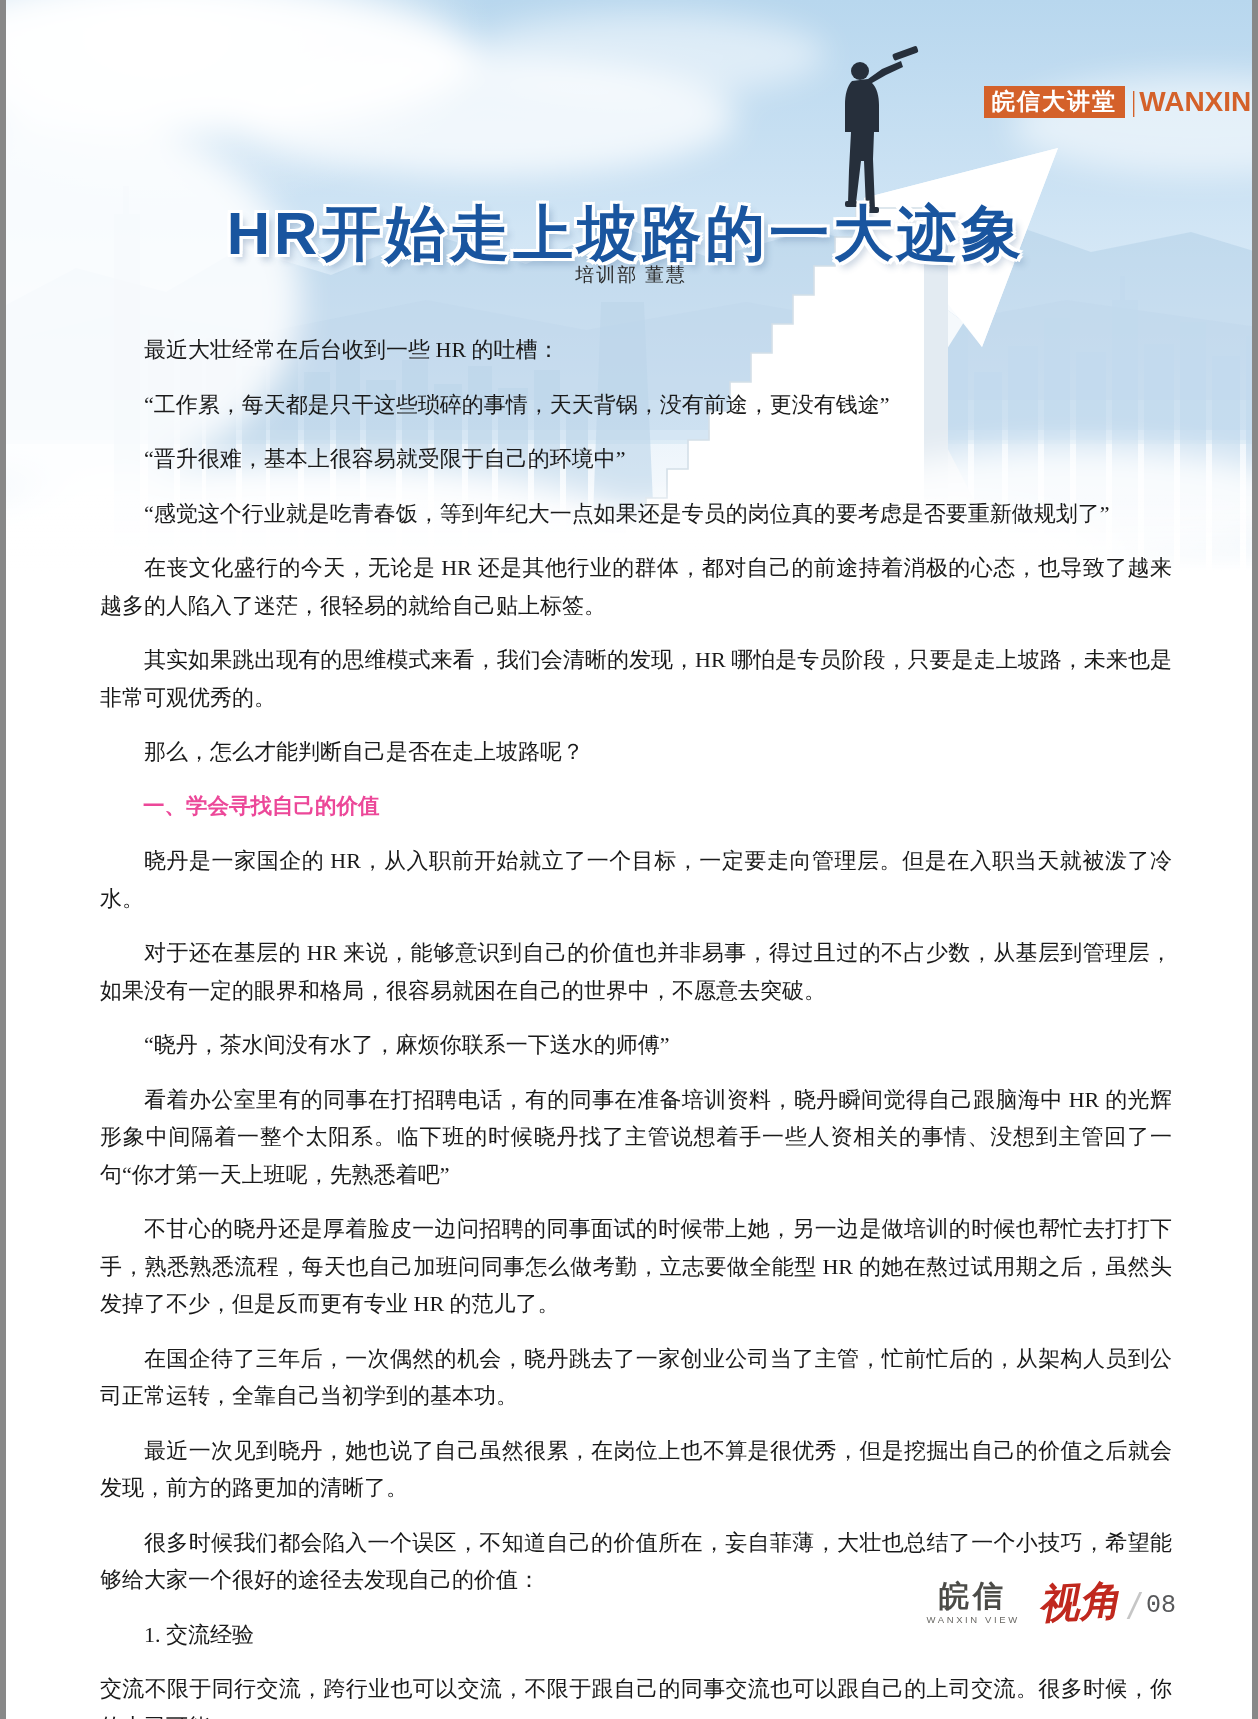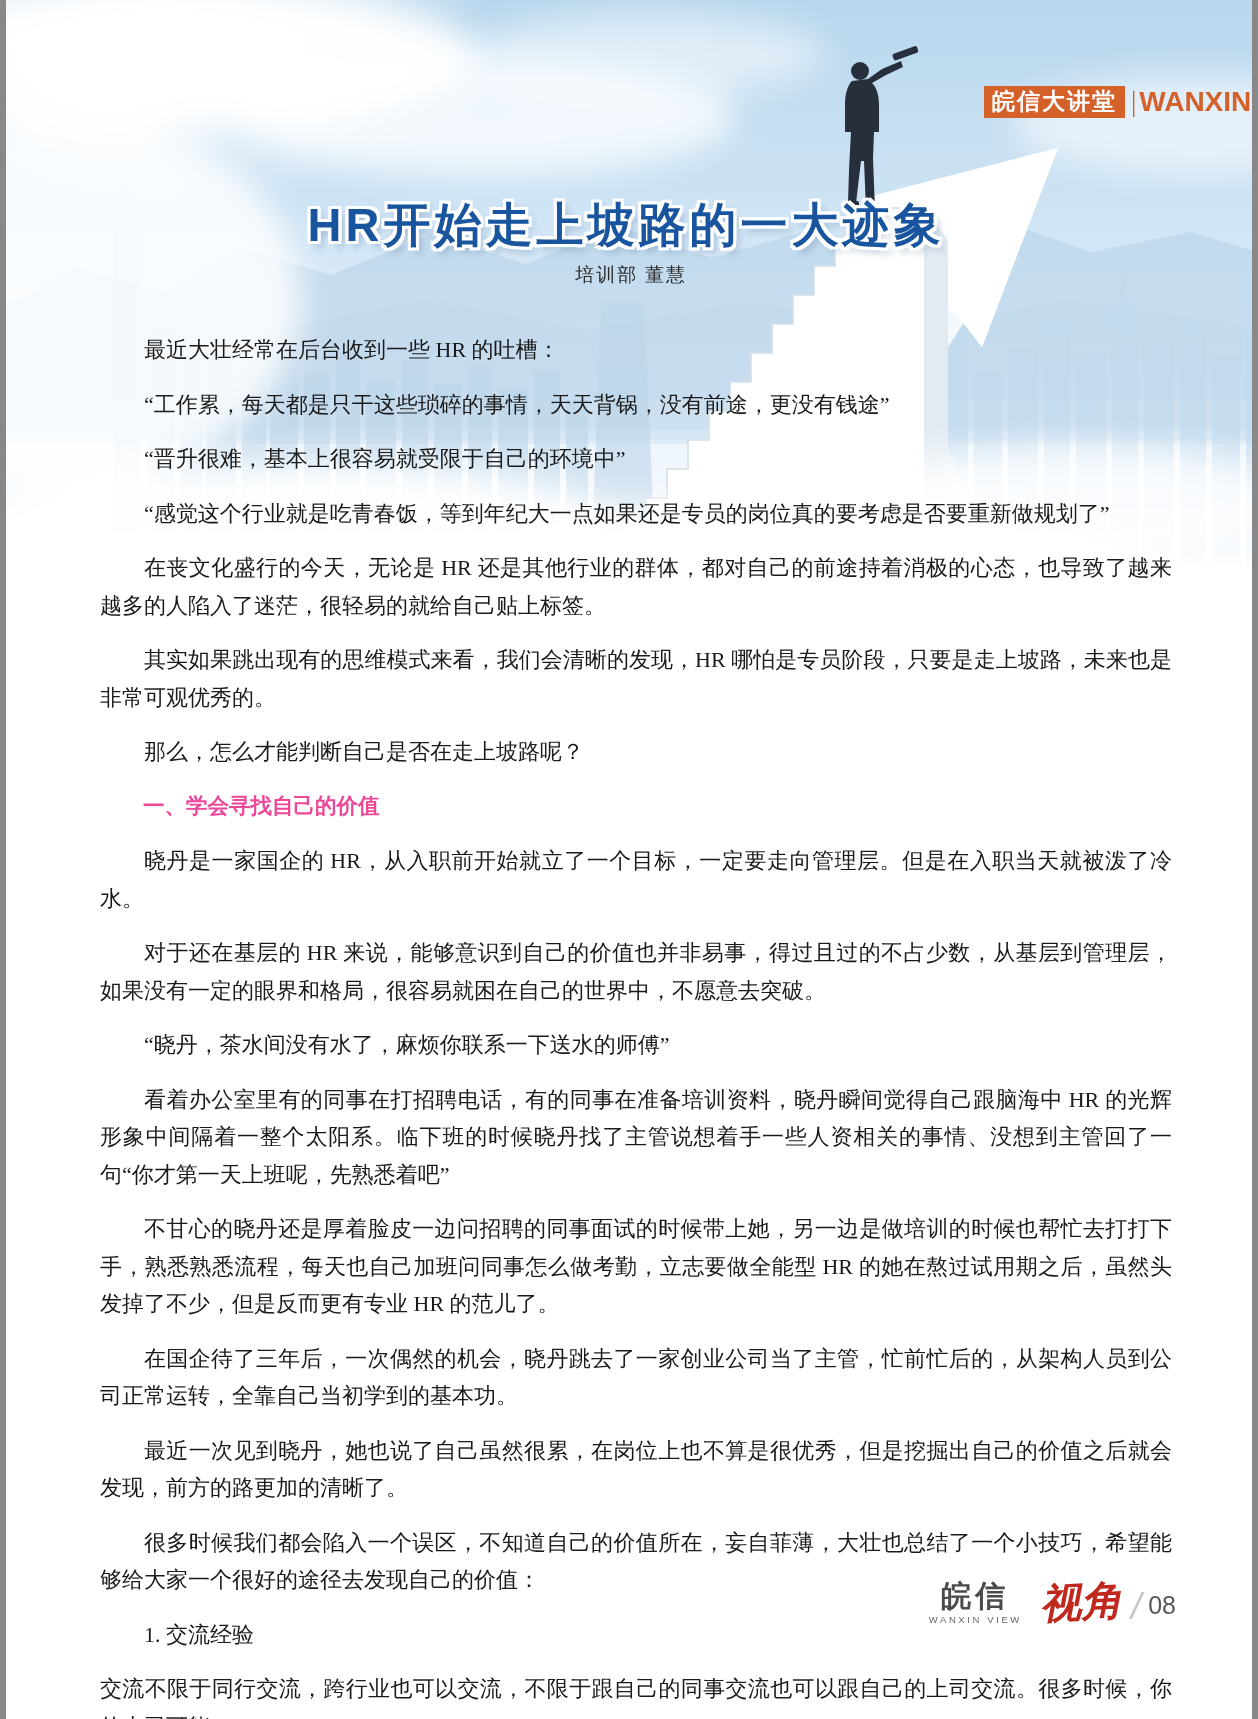--- a/index.html
+++ b/index.html
@@ -23,21 +23,21 @@
   .badge{
     position:absolute;top:86px;left:978px;display:flex;align-items:center;
     font-family:"Liberation Sans","DejaVu Sans",sans-serif;font-weight:bold;line-height:1;
   }
   .badge-box{background:#d4612a;color:#ffffff;font-size:23px;padding:4px 8px 5px;letter-spacing:2px;}
   .badge-sep{color:#d4612a;font-size:28px;font-weight:400;margin:0 2px 0 5px;transform:scaleX(.6);}
   .badge-suffix{color:#d4612a;font-size:28px;letter-spacing:0;}
   .title{
     position:absolute;top:194px;left:0;width:1240px;margin:0;text-align:center;
     font-family:"Liberation Sans","DejaVu Sans",sans-serif;font-weight:800;
-    font-size:47px;letter-spacing:4px;color:#19559f;white-space:nowrap;
+    font-size:60px;letter-spacing:4px;color:#19559f;white-space:nowrap;
     text-shadow:
       -3px 0 0 #fff,3px 0 0 #fff,0 -3px 0 #fff,0 3px 0 #fff,
       -2px -2px 0 #fff,2px -2px 0 #fff,-2px 2px 0 #fff,2px 2px 0 #fff,
       -3px -3px 0 #fff,3px -3px 0 #fff,-3px 3px 0 #fff,3px 3px 0 #fff,
       5px 6px 7px rgba(45,85,135,.30);
   }
   .byline{
     position:absolute;top:262px;left:0;width:1250px;text-align:center;
     font-size:19px;color:#2b2b2b;letter-spacing:2px;
   }
@@ -70,21 +70,21 @@
   .brand-accent{
     font-family:"Liberation Serif","DejaVu Serif",serif;font-weight:bold;font-style:italic;
     font-size:41px;line-height:.9;color:#c0281e;margin:0 2px 4px 2px;
     transform:rotate(-3deg);display:inline-block;
   }
   .footer-divider{
     font-family:"Liberation Sans","DejaVu Sans",sans-serif;font-style:italic;
     font-size:37px;line-height:.9;color:#c6c6c6;margin:0 7px 2px 7px;font-weight:300;
   }
   .page-num{
-    font-family:Liberation Sans, sans-serif;
+    font-family:Liberation Mono, monospace;
     font-size:25px;color:#57585a;margin-bottom:5px;
   }
 </style>
 </head>
 <body>
 
 <div class="page">
 
   <div class="header">
     <svg class="header-art" viewBox="0 0 1258 585" aria-hidden="true">

